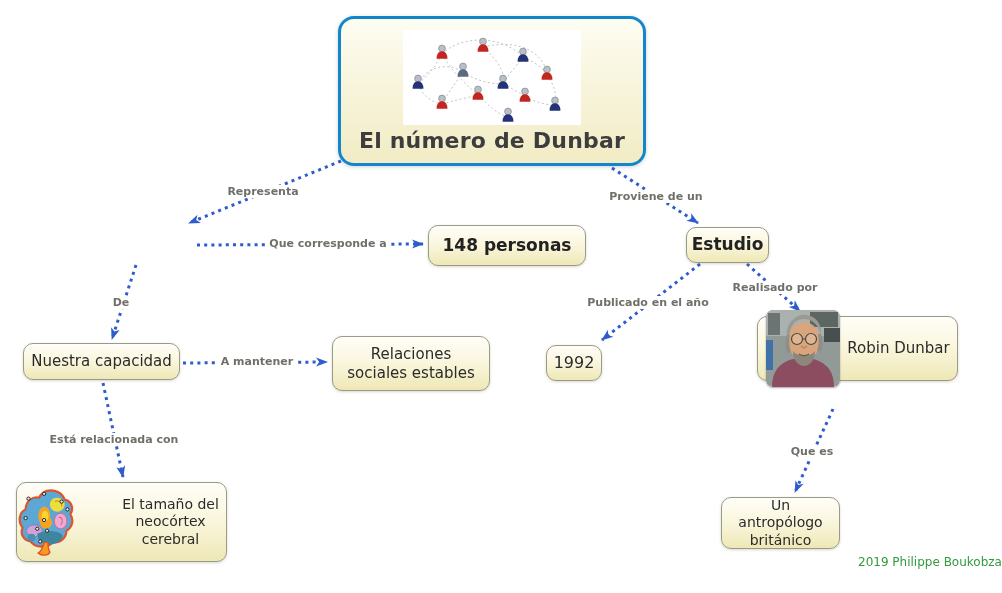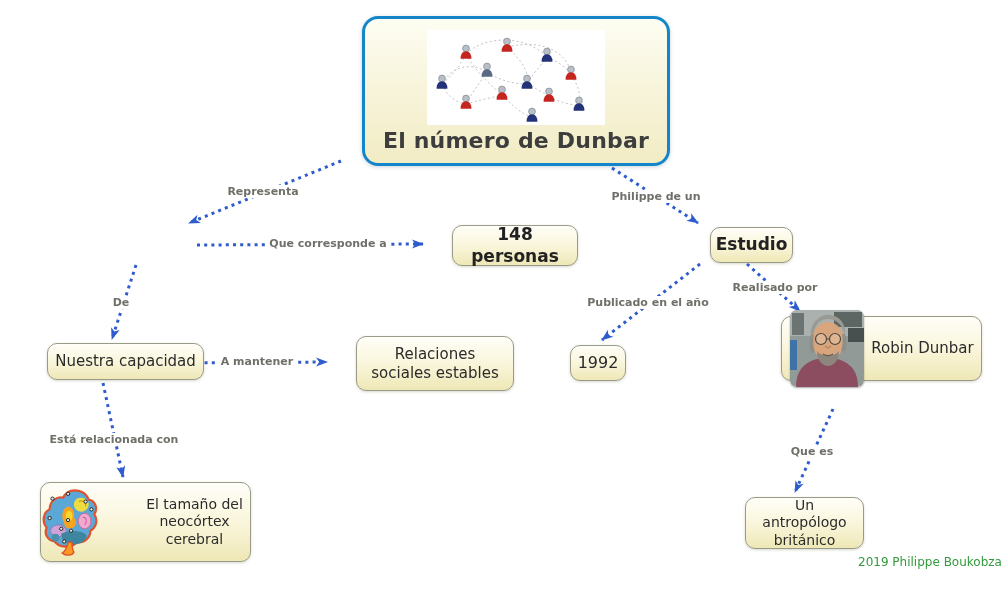--- a/index.html
+++ b/index.html
@@ -8,21 +8,21 @@
     position:relative;width:1002px;height:593px;background:#ffffff;overflow:hidden;
     font-family:"DejaVu Sans","Liberation Sans",sans-serif;
   }
   svg.links{position:absolute;left:0;top:0;z-index:1;}
   .node{
     position:absolute;z-index:2;box-sizing:border-box;
     display:flex;align-items:center;justify-content:center;text-align:center;
     background:linear-gradient(180deg,#fffef8 0%,#faf6dd 48%,#eee8b6 100%);
     border:1px solid #9a9a88;border-radius:10px;
     box-shadow:0 1px 3px rgba(110,110,80,.28);
-    color:#2b2b2b;line-height:1.25;margin-left:24px;
+    color:#2b2b2b;line-height:1.25;
   }
   .node.bold{font-weight:bold;color:#222;}
   .node.main{
     flex-direction:column;justify-content:space-between;
     border:3px solid #1385c8;border-radius:16px;
     background:linear-gradient(180deg,#fdfdf2 0%,#f7f3d8 55%,#f1ecc4 100%);
     padding:11px 10px 9px 10px;
     box-shadow:0 1px 4px rgba(80,110,140,.30);
   }
   .main-title{font-weight:bold;font-size:22px;color:#3d3d3d;letter-spacing:.2px;}
@@ -134,21 +134,21 @@
         <g transform="translate(60,42)">
             <circle cy="-5.5" r="3.4" fill="#b9bfc6" stroke="#8a9097" stroke-width=".8"></circle>
             <path d="M-5.4,4.8 Q-5.4,-2.8 0,-2.8 Q5.4,-2.8 5.4,4.8 Z" fill="#5a6a84"></path>
           </g>
       </g>
     </svg>
     <div class="main-title">El número de Dunbar</div>
   </div>
 
 
-  <div class="node bold" style="left:428px;top:225px;width:126px;height:41px;font-size:17px">148 personas</div>
+  <div class="node bold" style="left:428px;top:225px;width:158px;height:41px;font-size:17px">148 personas</div>
 
   <div class="node bold" style="left:686px;top:227px;width:83px;height:36px;font-size:17px">Estudio</div>
 
   <div class="node" style="left:23px;top:343px;width:157px;height:37px;font-size:15px">Nuestra capacidad</div>
 
   <div class="node" style="left:332px;top:336px;width:158px;height:55px;font-size:15px;padding:4px 8px">Relaciones sociales estables</div>
 
   <div class="node" style="left:546px;top:345px;width:56px;height:36px;font-size:16px">1992</div>
 
   <div class="node photo-node" style="left:757px;top:316px;width:201px;height:65px;font-size:15px">
@@ -206,21 +206,21 @@
           <circle cx="23" cy="56" r="1.7"></circle>
       </g>
     </svg>
     <span class="ntext">El tamaño del neocórtex cerebral</span>
   </div>
 
   <div class="node" style="left:721px;top:497px;width:119px;height:52px;font-size:14px;padding:4px 6px">Un antropólogo británico</div>
 
   <div class="link-label" style="left:263px;top:185px">Representa</div>
   <div class="link-label" style="left:328px;top:237px">Que corresponde a</div>
-  <div class="link-label" style="left:656px;top:190px">Philippe de un</div>
+  <div class="link-label" style="left:656px;top:190px">Proviene de un</div>
   <div class="link-label" style="left:121px;top:296px">De</div>
   <div class="link-label" style="left:257px;top:355px">A mantener</div>
   <div class="link-label" style="left:648px;top:296px">Publicado en el año</div>
   <div class="link-label" style="left:775px;top:281px">Realisado por</div>
   <div class="link-label" style="left:114px;top:433px">Está relacionada con</div>
   <div class="link-label" style="left:812px;top:445px">Que es</div>
 
   <div class="credit" style="left:858px;top:555px">2019 Philippe Boukobza</div>
 
 </div>

